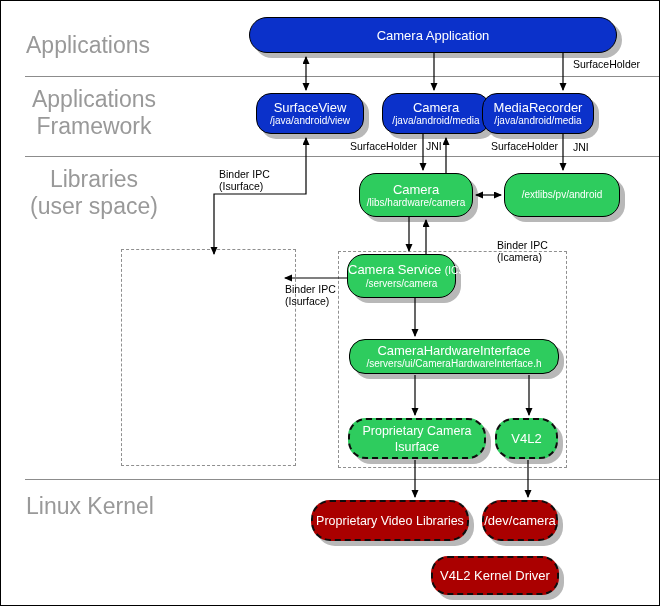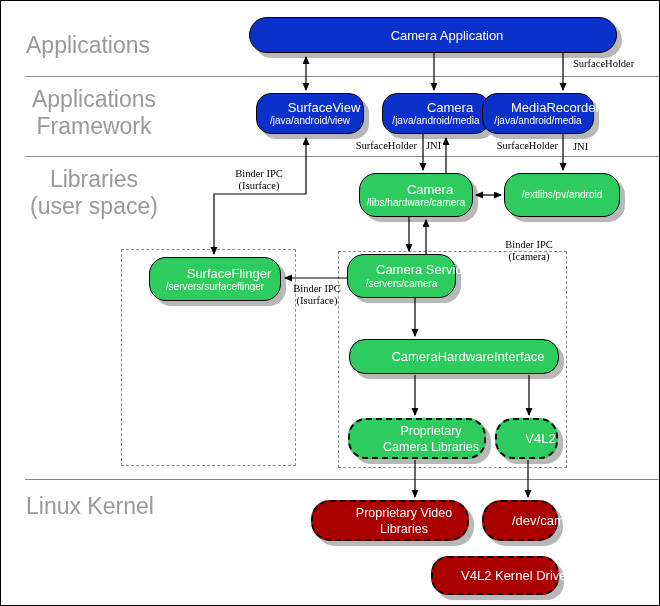--- a/index.html
+++ b/index.html
@@ -14,26 +14,26 @@
   .dashed-group{position:absolute;border:1px dashed #8f8f8f;box-sizing:border-box;}
   .node{
     position:absolute;box-sizing:border-box;border:1.6px solid #000;color:#fff;
     text-align:center;display:flex;flex-direction:column;justify-content:center;
     box-shadow:5px 5px 0 var(--shadow,#b8b8b8);
   }
   .blue{background:var(--blue,#0b31ca);}
   .green{background:var(--green,#2ecc5e);}
   .red{background:var(--red,#aa0000);}
   .dashed-border{border:2px dashed #0d0d0d;}
-  .title{font-size:13px;line-height:15px;white-space:nowrap;padding-left:28px;}
+  .title{font-size:13px;line-height:15px;white-space:nowrap;}
   .title.wrap{white-space:normal;font-size:12.5px;line-height:16px;}
   .subtitle{font-size:10px;line-height:12px;white-space:nowrap;}
   .suffix{font-size:10px;}
-  .ann{position:absolute;color:#000;font-size:10.5px;line-height:12px;font-family:Liberation Serif, serif;}
-  .ann.center{text-align:center;}
+  .ann{position:absolute;color:#000;font-size:10.5px;line-height:12px;}
+  .ann.center{text-align:left;}
   .ann.right{text-align:right;}
   svg.overlay{position:absolute;left:0;top:0;width:658px;height:604px;pointer-events:none;}
   svg .ln{stroke:#000;stroke-width:1.2;fill:none;}
 </style>
 </head>
 <body>
 
 <div id="stage">
 
   <div class="divider" style="top:75px"></div>
@@ -72,36 +72,33 @@
   </div>
 
   <div class="node green" style="left:358px;top:172px;width:114px;height:44px;border-radius:17px">
     <div class="title">Camera</div>
     <div class="subtitle">/libs/hardware/camera</div>
   </div>
   <div class="node green" style="left:503px;top:172px;width:116px;height:44px;border-radius:17px">
     <div class="subtitle">/extlibs/pv/android</div>
   </div>
 
-  <div class="node green" style="left:148px;top:256px;width:132px;height:44px;border-radius:17px">
-    <div class="title">SurfaceFlinger</div>
-    <div class="subtitle">/servers/surfaceflinger</div>
-  </div>
 
   <div class="node green" style="left:346px;top:253px;width:109px;height:44px;border-radius:17px">
     <div class="title"><span>Camera Service</span> <span class="suffix">(ICS)</span></div>
     <div class="subtitle">/servers/camera</div>
   </div>
 
   <div class="node green" style="left:348px;top:338px;width:210px;height:35px;border-radius:16px">
     <div class="title">CameraHardwareInterface</div>
+    <div class="subtitle">/servers/ui/CameraHardwareInterface.h</div>
   </div>
 
   <div class="node green dashed-border" style="left:347px;top:417px;width:138px;height:41px;border-radius:18px">
-    <div class="title wrap">Proprietary Camera Libraries</div>
+    <div class="title wrap">Proprietary Camera Isurface</div>
   </div>
   <div class="node green dashed-border" style="left:494px;top:417px;width:63px;height:41px;border-radius:18px">
     <div class="title">V4L2</div>
   </div>
 
   <div class="node red dashed-border" style="left:310px;top:499px;width:158px;height:41px;border-radius:19px">
     <div class="title wrap">Proprietary Video Libraries</div>
   </div>
   <div class="node red dashed-border" style="left:481px;top:499px;width:76px;height:41px;border-radius:19px">
     <div class="title">/dev/camera</div>

